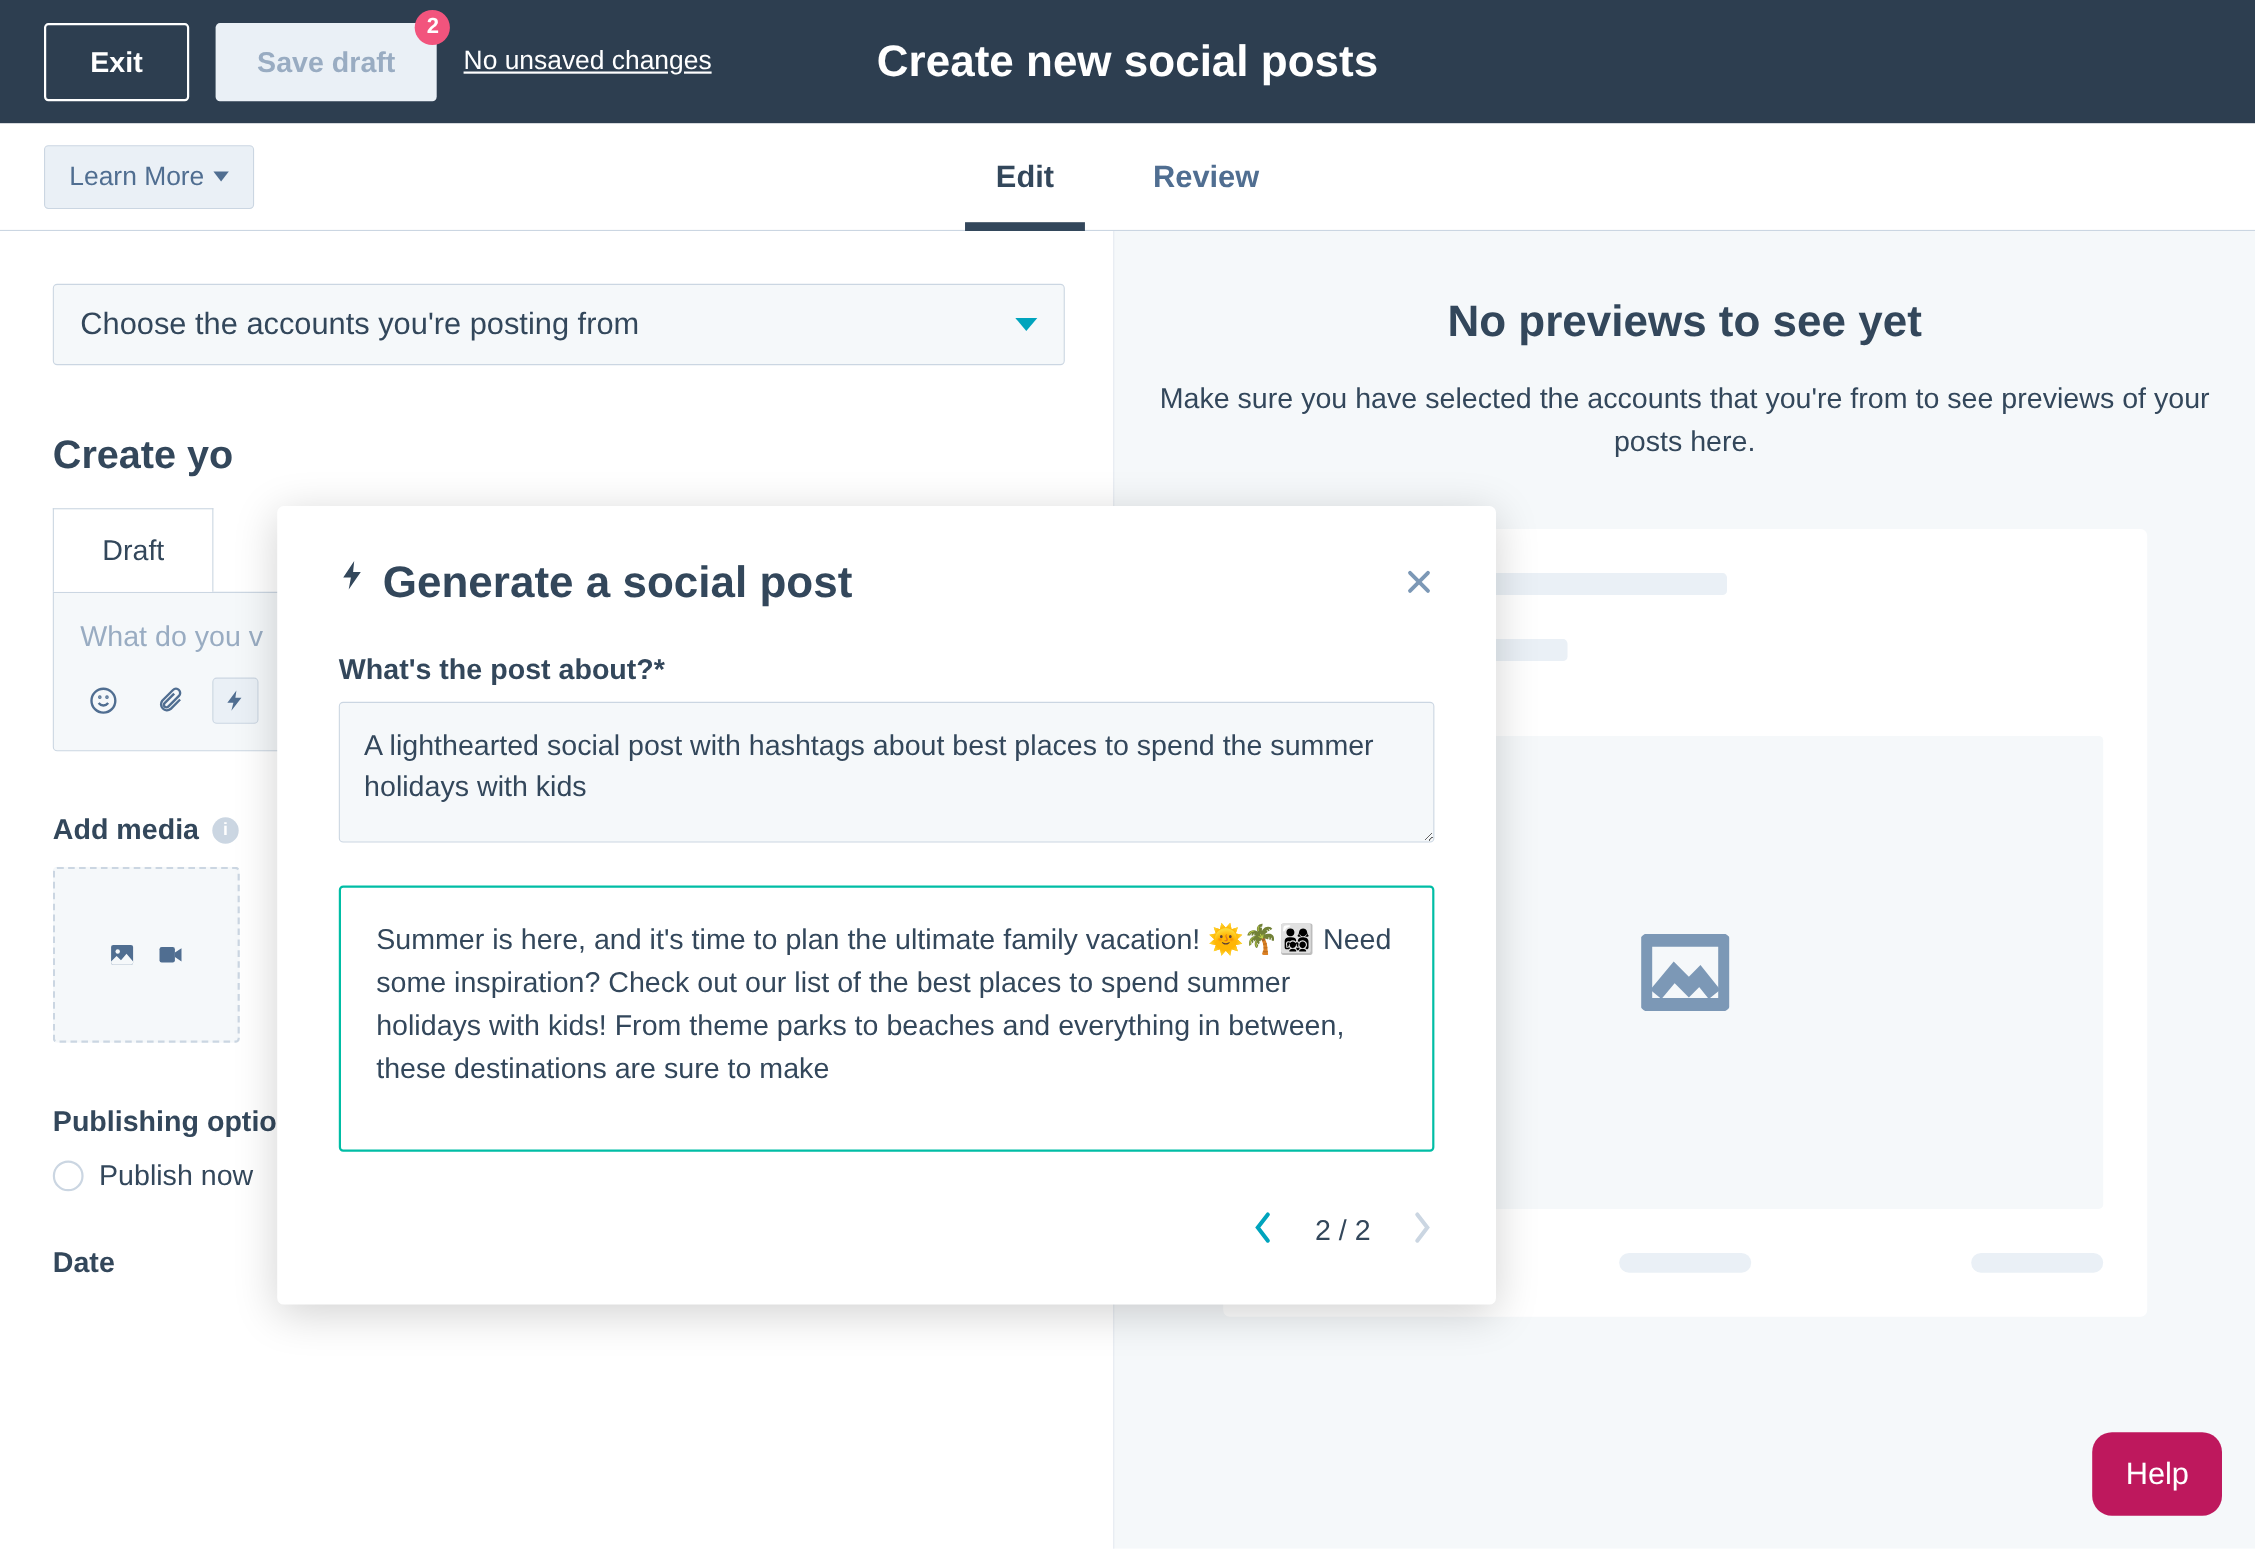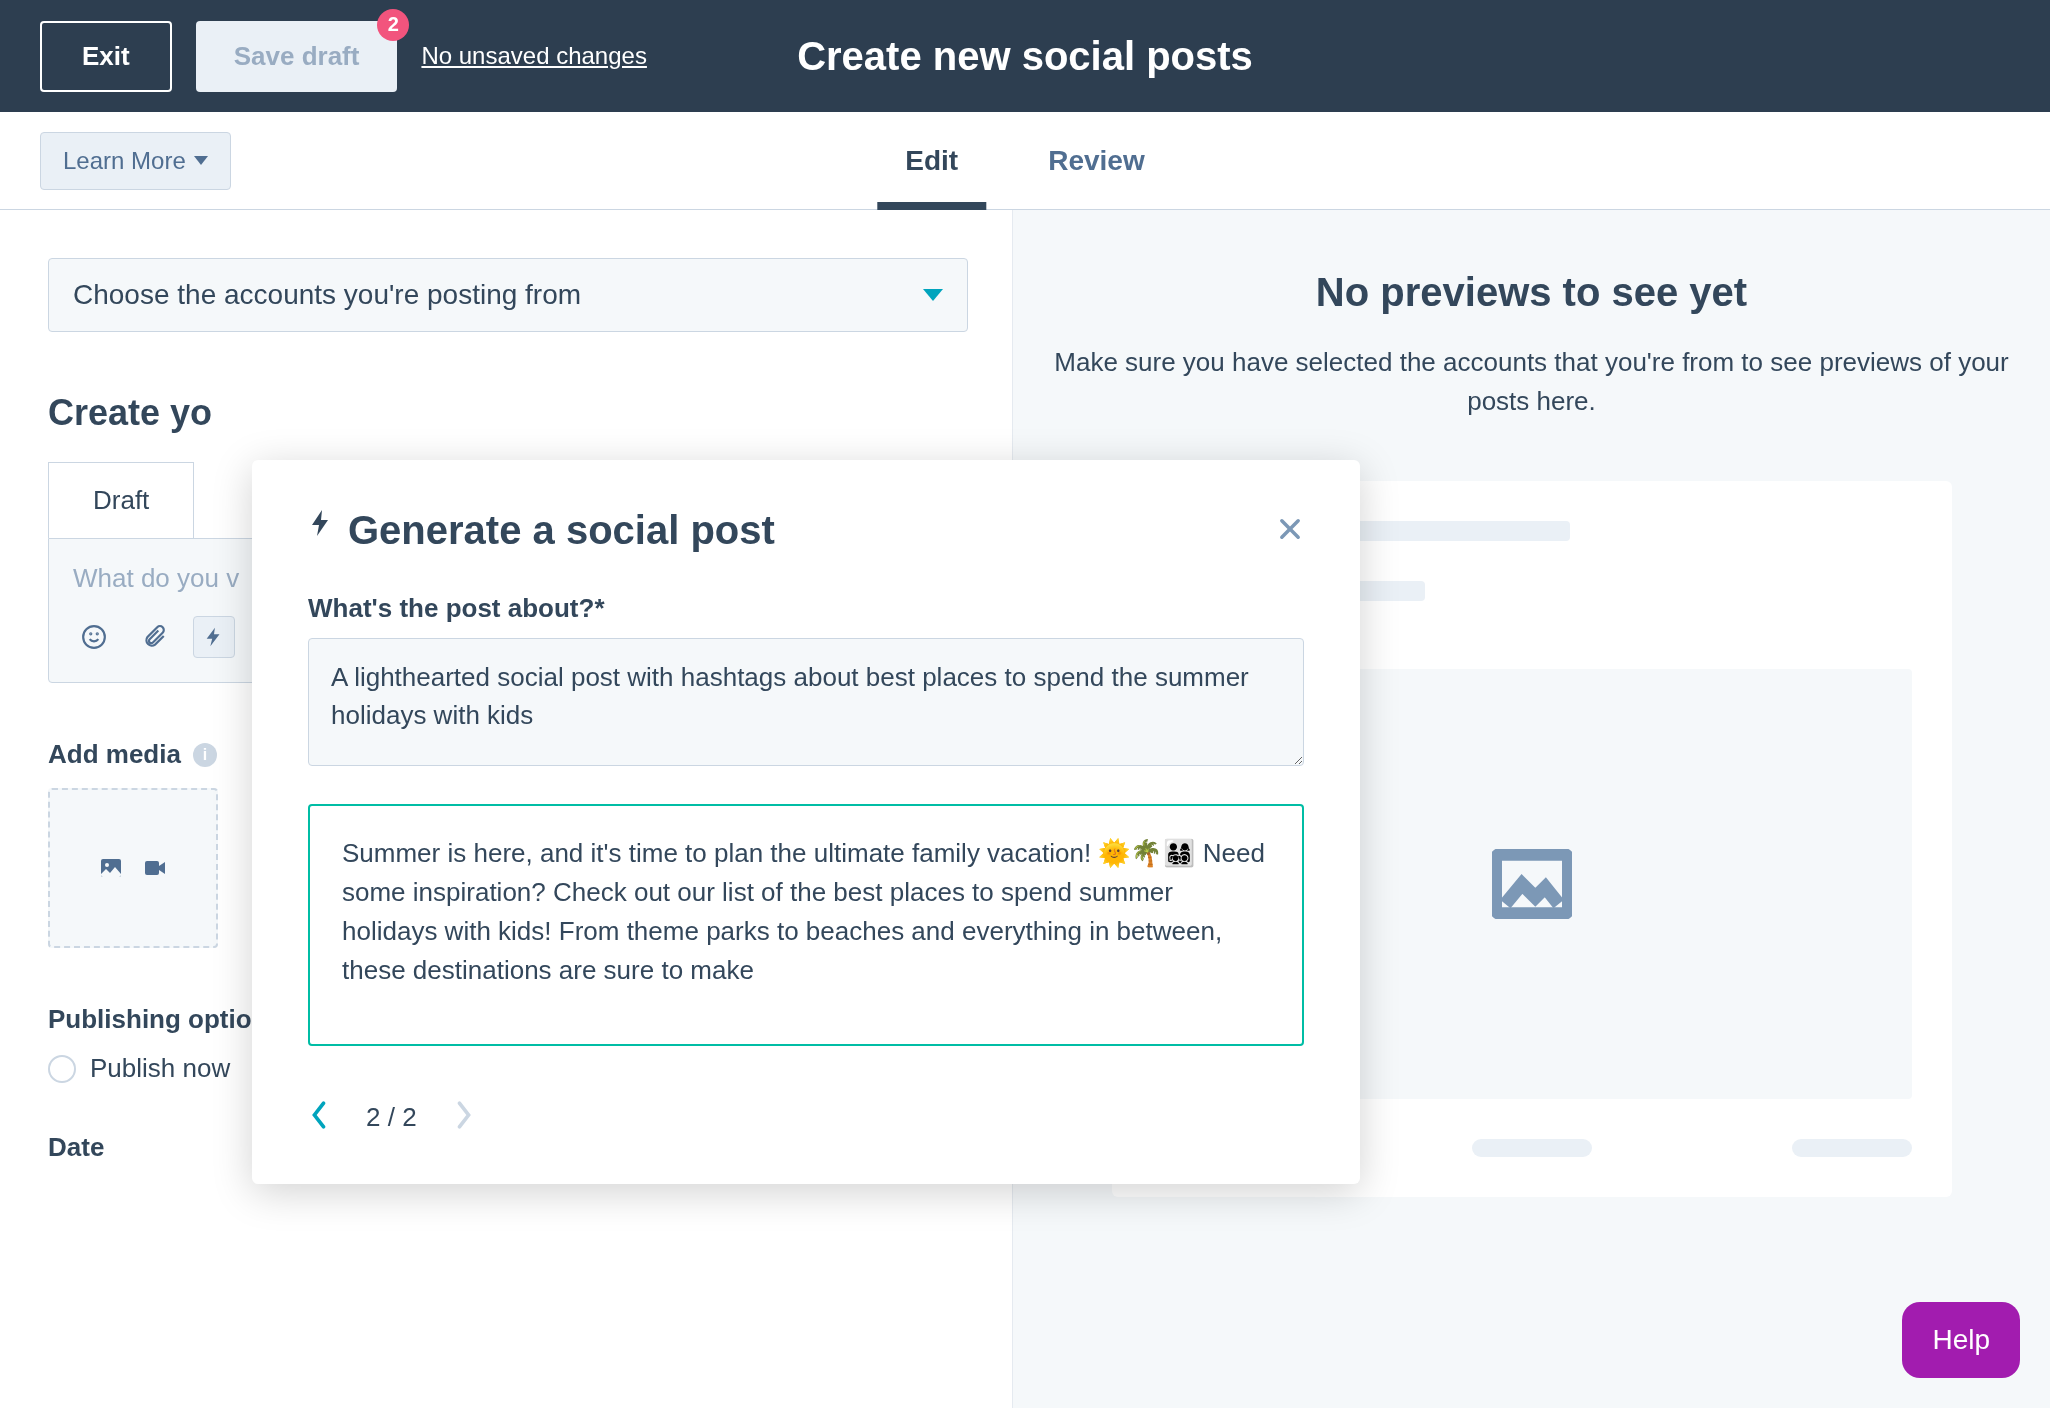--- a/index.html
+++ b/index.html
@@ -73,33 +73,33 @@
 
 .modal { position: absolute; top: 460px; left: 252px; width: 1108px; background: #fff; border-radius: 6px; box-shadow: 0 8px 40px rgba(0,0,0,0.18); padding: 48px 56px 48px 56px; }
 .modal-header { display: flex; justify-content: space-between; align-items: center; margin-bottom: 40px; }
 .modal-title-wrap { display: flex; align-items: flex-start; gap: 16px; }
 .modal-bolt { width: 24px; height: 30px; }
 .modal-title { font-size: 40px; font-weight: 700; color: #33475b; }
 .modal-close { font-size: 36px; color: #7c98b6; cursor: pointer; font-weight: 300; }
 .modal-label { font-size: 26px; font-weight: 700; margin-bottom: 14px; }
 .modal-textarea { width: 100%; background: #f5f8fa; border: 1px solid #cbd6e2; border-radius: 4px; padding: 20px 22px; font-size: 26px; color: #33475b; line-height: 1.45; resize: vertical; font-family: inherit; min-height: 128px; }
 .modal-output { width: 100%; background: #fff; border: 2px solid #00bda5; border-radius: 4px; padding: 28px 32px; font-size: 26px; color: #33475b; line-height: 1.5; margin-top: 34px; height: 242px; overflow: hidden; }
-.modal-footer { display: flex; justify-content: flex-start; align-items: center; margin-top: 52px; }
+.modal-footer { display: flex; justify-content: flex-end; align-items: center; margin-top: 52px; }
 .pager { display: flex; align-items: center; gap: 36px; }
 .chev { cursor: pointer; }
 .chev svg { width: 22px; height: 34px; }
 .chev.disabled svg path { stroke: #cbd6e2; }
 .chev.enabled svg path { stroke: #00a4bd; }
 .page-count { font-size: 26px; color: #33475b; font-weight: 500; }
 .modal-actions { display: flex; gap: 24px; }
 .btn-secondary { background: #eaf0f6; border: 1px solid #cbd6e2; color: #506e91; font-size: 24px; padding: 18px 28px; border-radius: 4px; cursor: pointer; display: flex; align-items: center; gap: 12px; }
 .regen-icon { width: 24px; height: 24px; }
 
 
-.help-btn { position: absolute; bottom: 30px; right: 30px; background: #a21caf; color: #fff; font-size: 28px; font-weight: 500; padding: 22px 30px; border-radius: 18px; cursor: pointer; }
+.help-btn { position: absolute; bottom: 30px; right: 30px; background: #be185d; color: #fff; font-size: 28px; font-weight: 500; padding: 22px 30px; border-radius: 18px; cursor: pointer; }
 </style>
 </head>
 <body>
 
 <div class="header-bar">
   <div class="header-left">
     <button class="btn-exit">Exit</button>
     <div class="save-wrap">
       <button class="btn-save">Save draft</button>
       <div class="badge">2</div>

